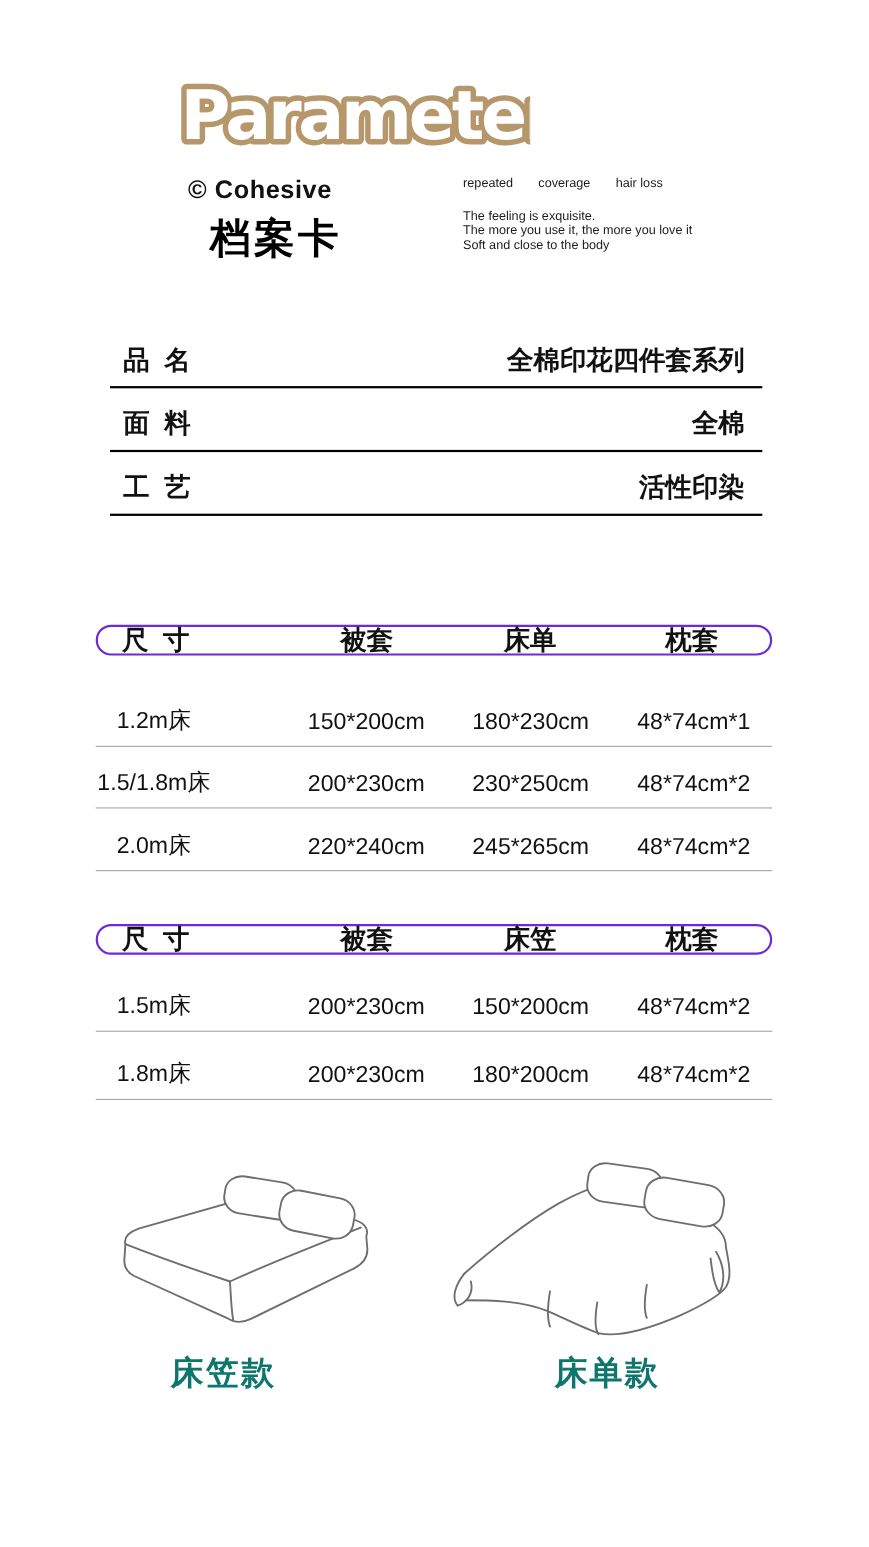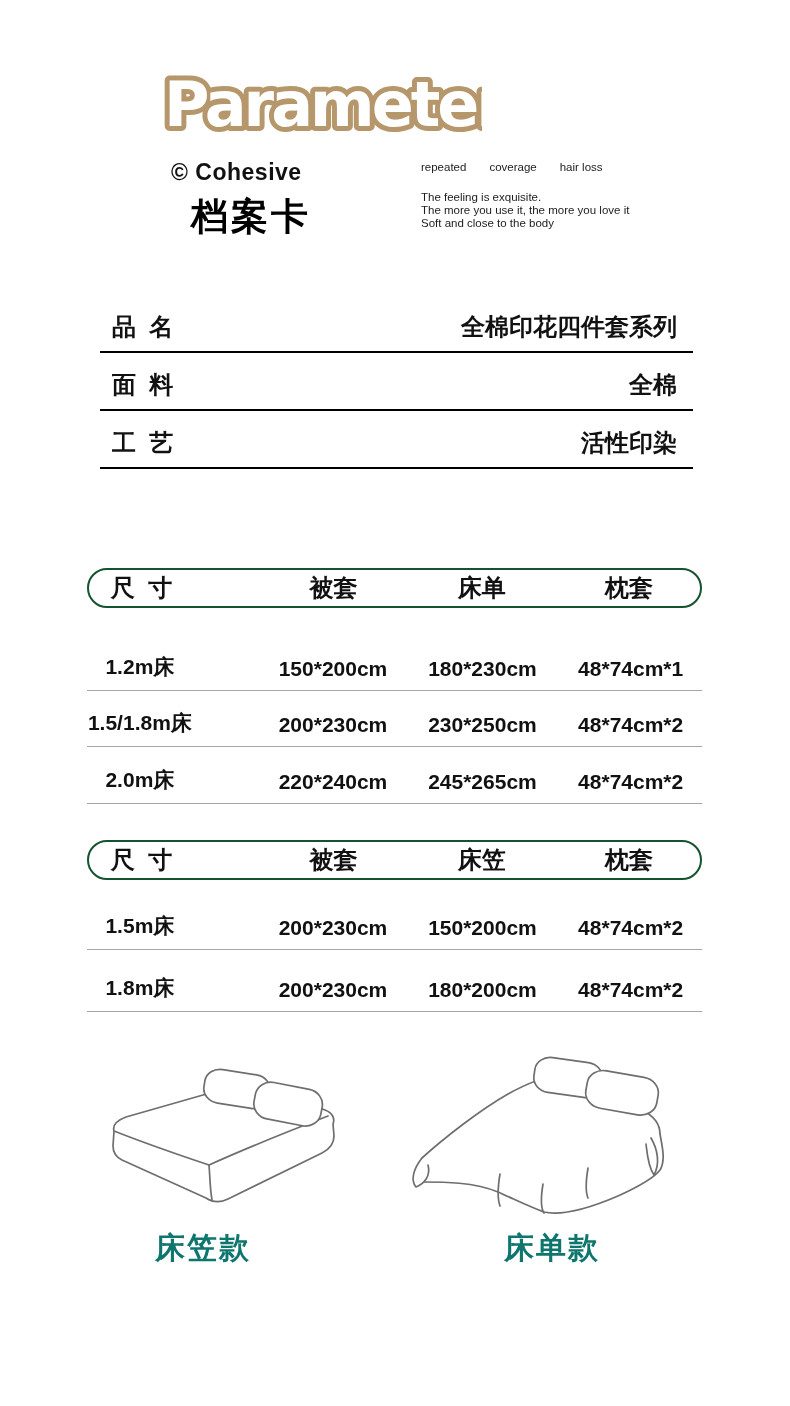--- a/index.html
+++ b/index.html
@@ -27,33 +27,33 @@
   }
   .info-row.first{height:46px;}
   .info-row:not(.first){height:58px;gap:16px;}
   .info-label{font-size:24px;font-weight:700;white-space:pre;}
   .info-value{font-size:24px;font-weight:600;}
   
   .size-table{position:absolute;left:87px;width:615px;}
   .size-table.t1{top:568px;}
   .size-table.t2{top:840px;}
   .pill{
-    position:relative;height:40px;
-    border:2px solid #14532d;border-radius:22px;
+    position:relative;height:28px;
+    border:2px solid #6d28d9;border-radius:22px;
     box-sizing:border-box;background:#fff;
   }
   .pill .cell{font-size:24px;font-weight:700;white-space:pre;}
   .cell{
     position:absolute;top:50%;
     transform:translate(-50%,-50%);
     white-space:nowrap;
   }
   .c1{left:8.6%;} .c2{left:40%;} .c3{left:64.3%;} .c4{left:88.4%;}
   .srow{position:relative;border-bottom:1px solid #a6a6a6;}
-  .srow .cell{font-size:21px;font-weight:700;top:auto;bottom:9px;transform:translateX(-50%);margin-top:36px;}
+  .srow .cell{font-size:21px;font-weight:400;top:auto;bottom:9px;transform:translateX(-50%);margin-top:36px;}
   .t1 .srow.r1{height:82px;}
   .t1 .srow.r2{height:55px;}
   .t1 .srow.r3{height:56px;}
   .t2 .srow.r1{height:69px;}
   .t2 .srow.r2{height:61px;}
   
   .bed-svg{position:absolute;}
   .bed-svg.fitted{left:92px;top:1068px;}
   .bed-svg.flat{left:404px;top:1054px;}
   .bed-label{position:absolute;top:1228px;font-size:30px;font-weight:700;letter-spacing:2px;color:#0f766e;}

